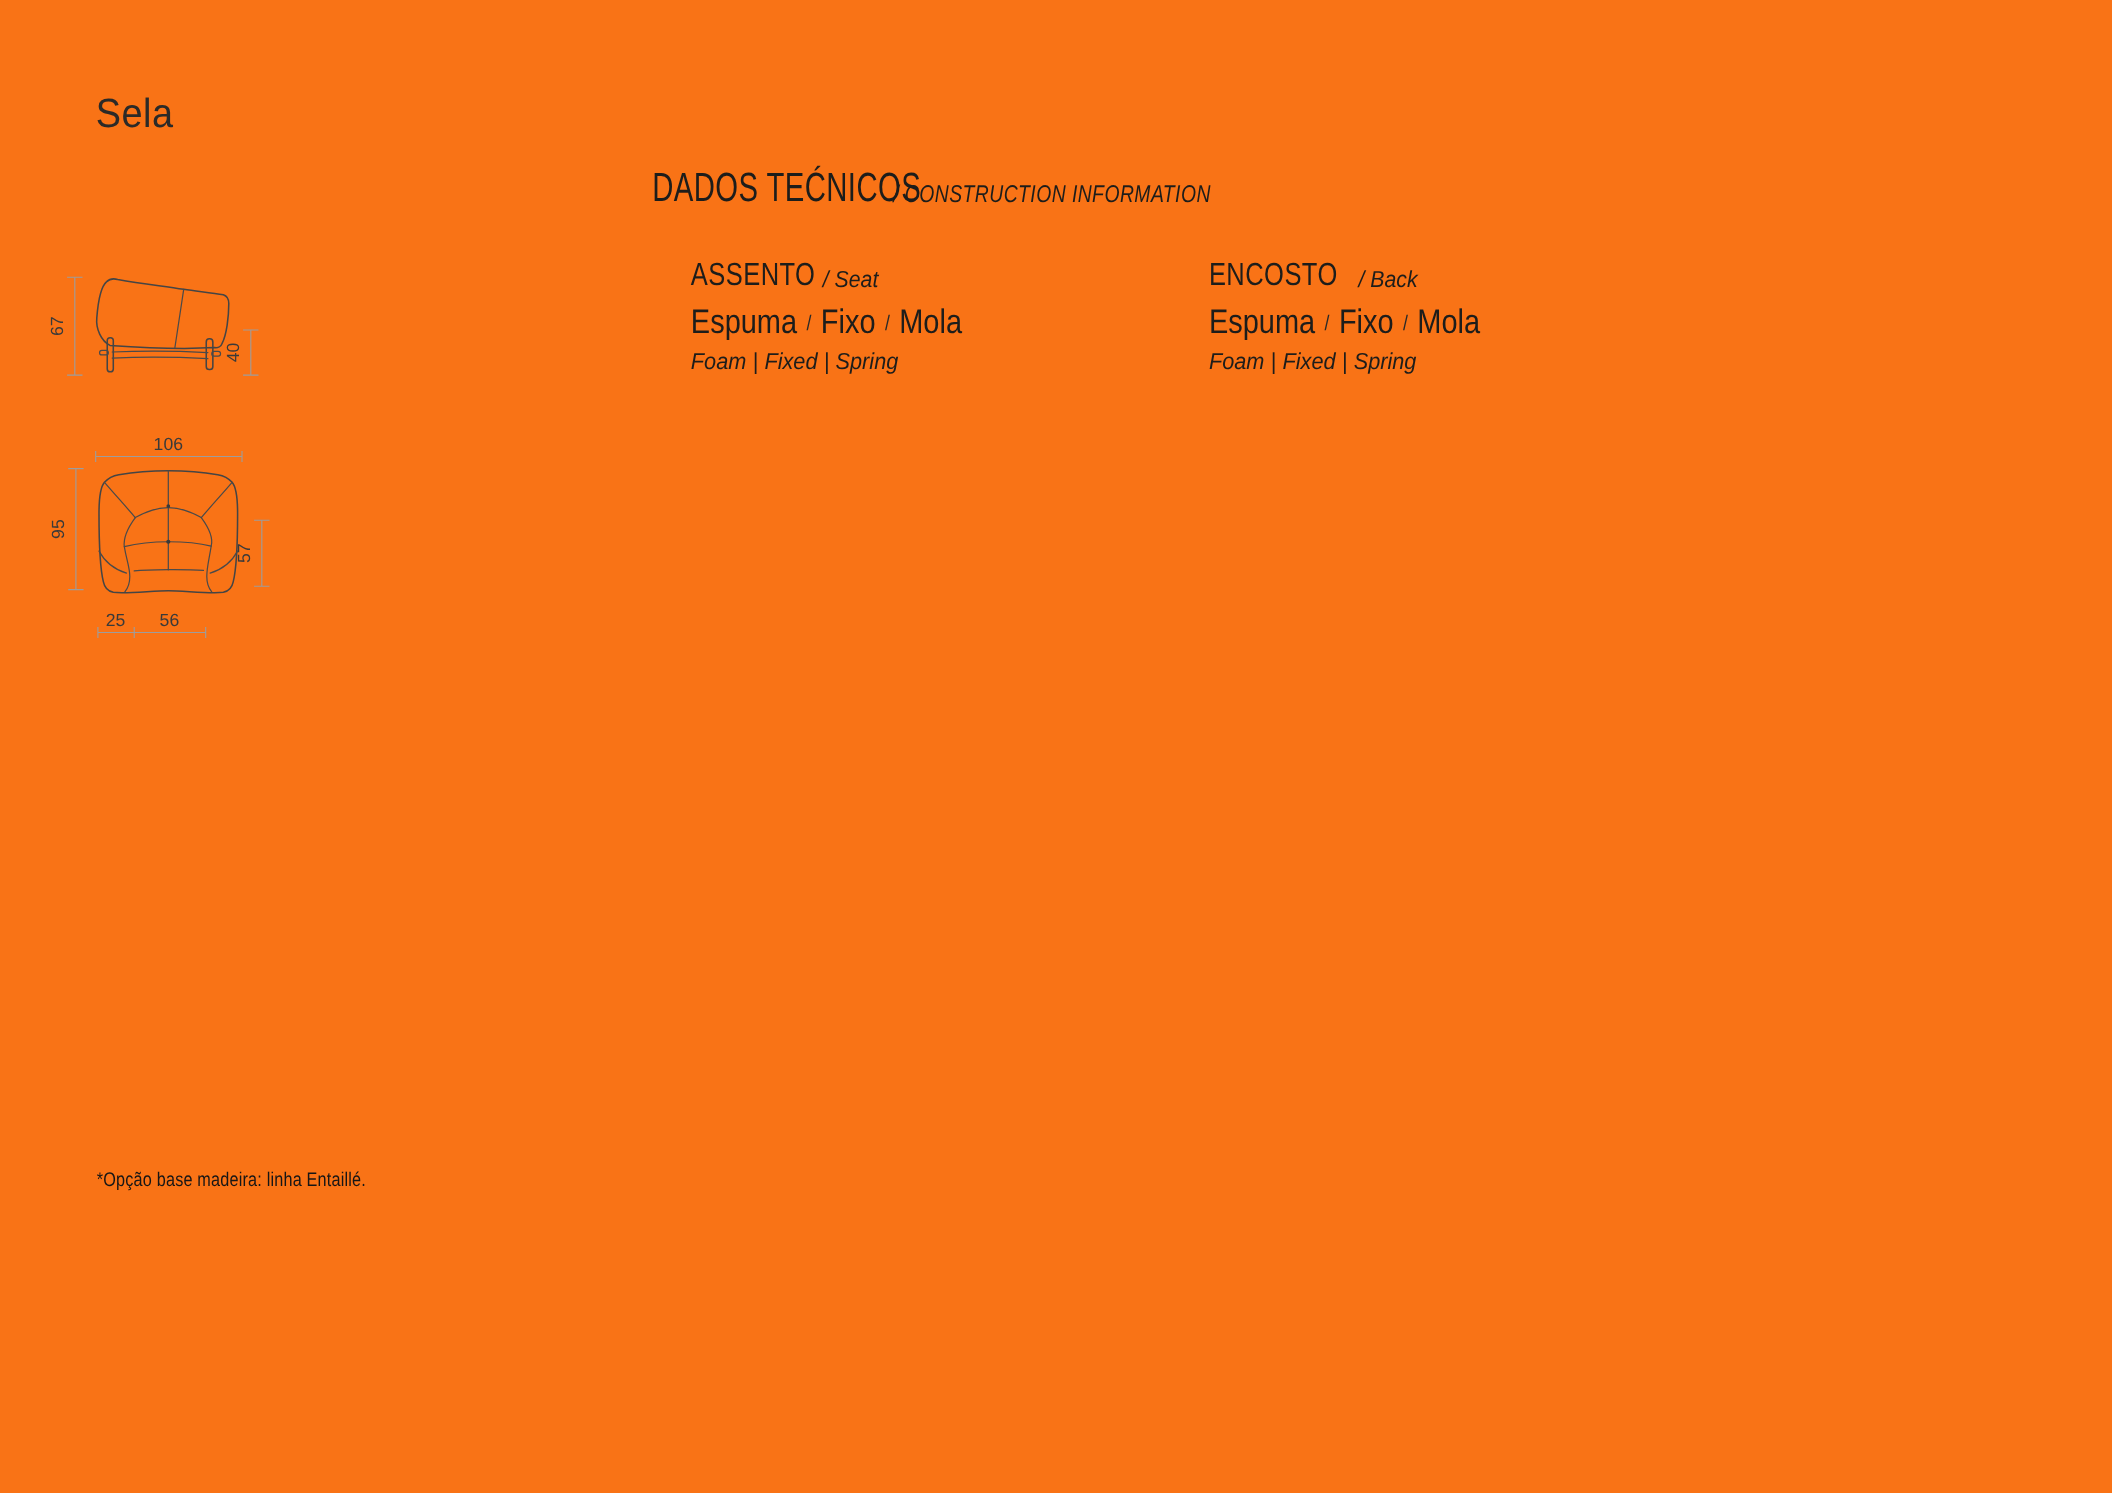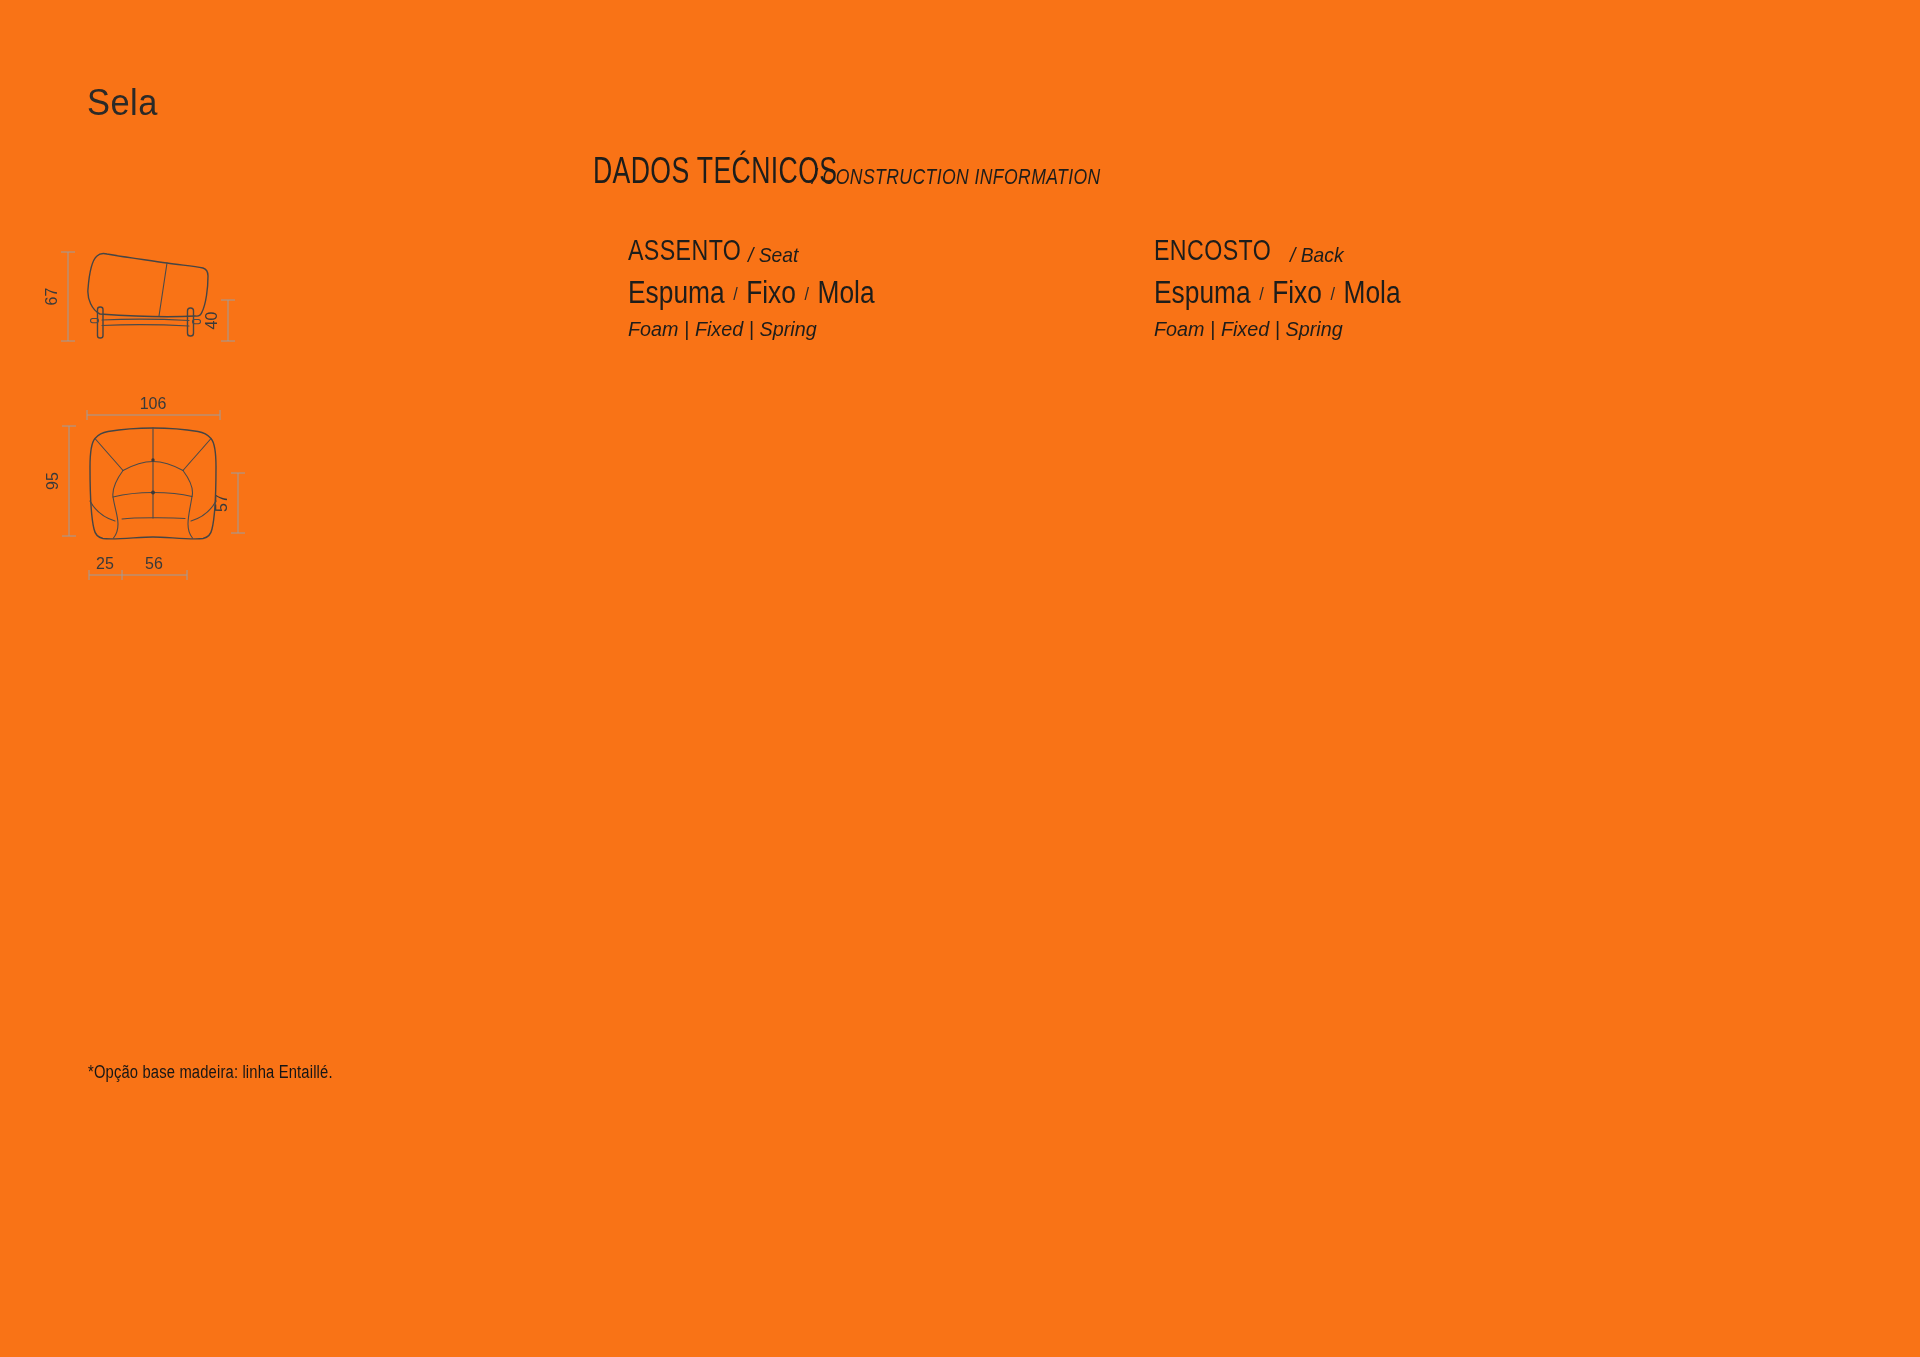--- a/index.html
+++ b/index.html
@@ -71,21 +71,21 @@
     <div class="abs label-pt">ASSENTO</div>
     <div class="abs label-en" style="left:120px;">/ Seat</div>
     <div class="abs values-pt">
       <span>Espuma</span><span class="vsep">/</span><span>Fixo</span><span class="vsep">/</span><span>Mola</span>
     </div>
     <div class="abs values-en">
       <span>Foam</span><span class="esep">|</span><span>Fixed</span><span class="esep">|</span><span>Spring</span>
     </div>
   </div>
 
-  <div class="spec-block" style="left:1154px;">
+  <div class="spec-block" style="left:1099px;">
     <div class="abs label-pt">ENCOSTO</div>
     <div class="abs label-en" style="left:136px;">/ Back</div>
     <div class="abs values-pt">
       <span>Espuma</span><span class="vsep">/</span><span>Fixo</span><span class="vsep">/</span><span>Mola</span>
     </div>
     <div class="abs values-en">
       <span>Foam</span><span class="esep">|</span><span>Fixed</span><span class="esep">|</span><span>Spring</span>
     </div>
   </div>
 

